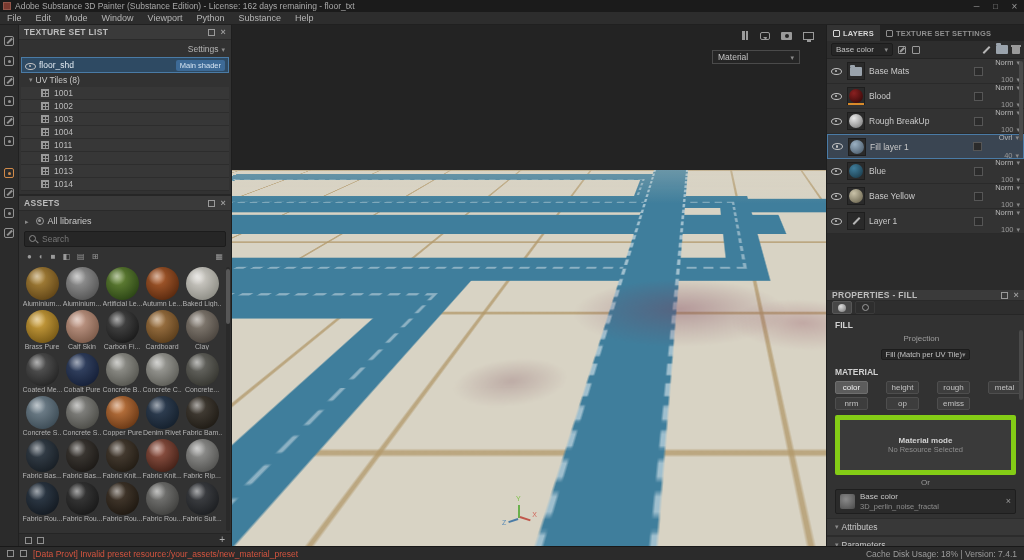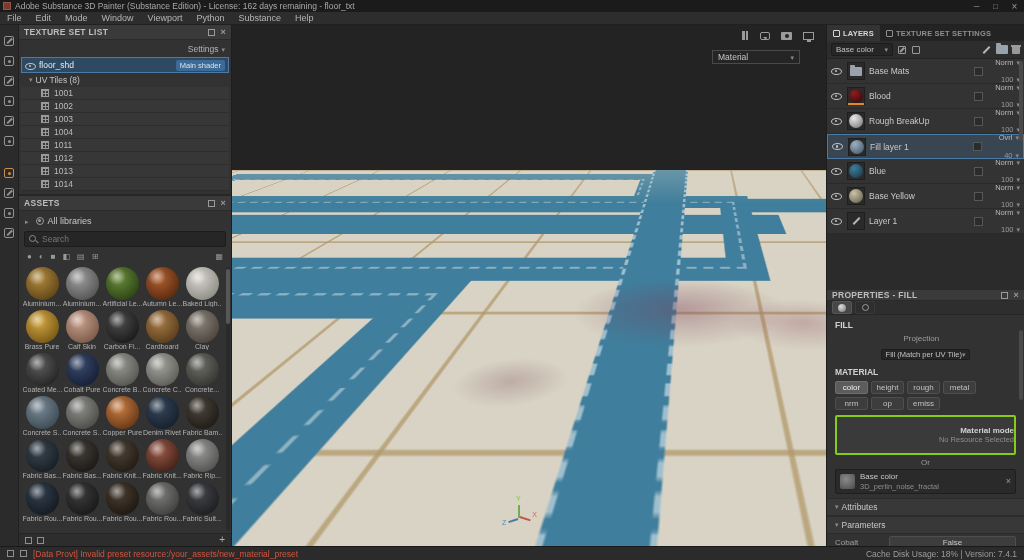--- a/index.html
+++ b/index.html
@@ -143,24 +143,24 @@
   .ptab-row{height:17px;display:flex;align-items:center;gap:3px;padding:0 5px;background:#2e2e2e;border-bottom:1px solid #262626;}
   .ptab{width:20px;height:13px;background:#474747;border:1px solid #575757;border-radius:2px;display:flex;align-items:center;justify-content:center;}
   .ptab.inactive{background:transparent;border-color:#3a3a3a;}
   .ptab-sph{width:8px;height:8px;border-radius:50%;background:radial-gradient(circle at 35% 30%,#ddd,#777);}
   .ptab-sq{width:7px;height:7px;border:1px solid #9a9a9a;border-radius:50%;}
   .sec-label{font-size:8.5px;font-weight:bold;color:#d2d2d2;padding:5px 8px 2px;}
   .prop-row{display:flex;align-items:center;gap:6px;padding:2px 8px;flex-direction:column;}
   .prop-label{width:44px;font-size:8px;color:#9f9f9f;flex:0 0 auto;}
   .dd{flex:1;height:14px;background:#262626;border:1px solid #1c1c1c;border-radius:2px;display:flex;align-items:center;padding:0 4px;font-size:7.5px;color:#c2c2c2;white-space:nowrap;overflow:hidden;}
   .dd .cdr{margin-left:auto;}
-  .ch-row{display:flex;gap:3px;padding:2px 8px 1px;}
+  .ch-row{display:flex;gap:18px;padding:2px 8px 1px;}
   .ch-btn{min-width:33px;height:13px;background:#3d3d3d;border:1px solid#4e4e4e;border-radius:2px;display:flex;align-items:center;justify-content:center;padding:0 4px;font-size:8px;color:#c2c2c2;}
   .ch-btn.active{background:#5c5c5c;border-color:#6e6e6e;color:#efefef;}
-  .mat-mode{margin:4px 8px 0;background:#3a3a3a;border:2px solid #84cc16;border-radius:2px;padding:9px 0;text-align:right;}
+  .mat-mode{margin:4px 8px 0;background:#3a3a3a;border:5px solid #84cc16;border-radius:2px;padding:16px 0;text-align:center;}
   .mm1{font-size:8px;font-weight:bold;color:#d2d2d2;}
   .mm2{font-size:7.5px;color:#8d8d8d;}
   .or-row{text-align:center;font-size:8px;color:#9a9a9a;padding:3px 0 1px;}
   .res-slot{margin:1px 8px;background:#2a2a2a;border:1px solid #1e1e1e;border-radius:2px;display:flex;align-items:center;gap:5px;padding:2px 4px;}
   .res-thumb{width:15px;height:15px;border-radius:2px;background:radial-gradient(circle at 40% 35%,#8a8a8a,#4a4a4a);flex:0 0 auto;}
   .res-texts{flex:1;display:flex;flex-direction:column;line-height:1.2;overflow:hidden;}
   .res-label{font-size:8px;color:#c8c8c8;}
   .res-name{font-size:7.5px;color:#8d8d8d;white-space:nowrap;overflow:hidden;}
   .res-close{color:#9a9a9a;font-size:9px;line-height:1;} .res-close::after{content:"×";}
   .fold-row{display:flex;align-items:center;padding:3px 8px;font-size:8.5px;color:#cacaca;background:#383838;border-top:1px solid #2c2c2c;border-bottom:1px solid #2c2c2c;margin-top:3px;}

